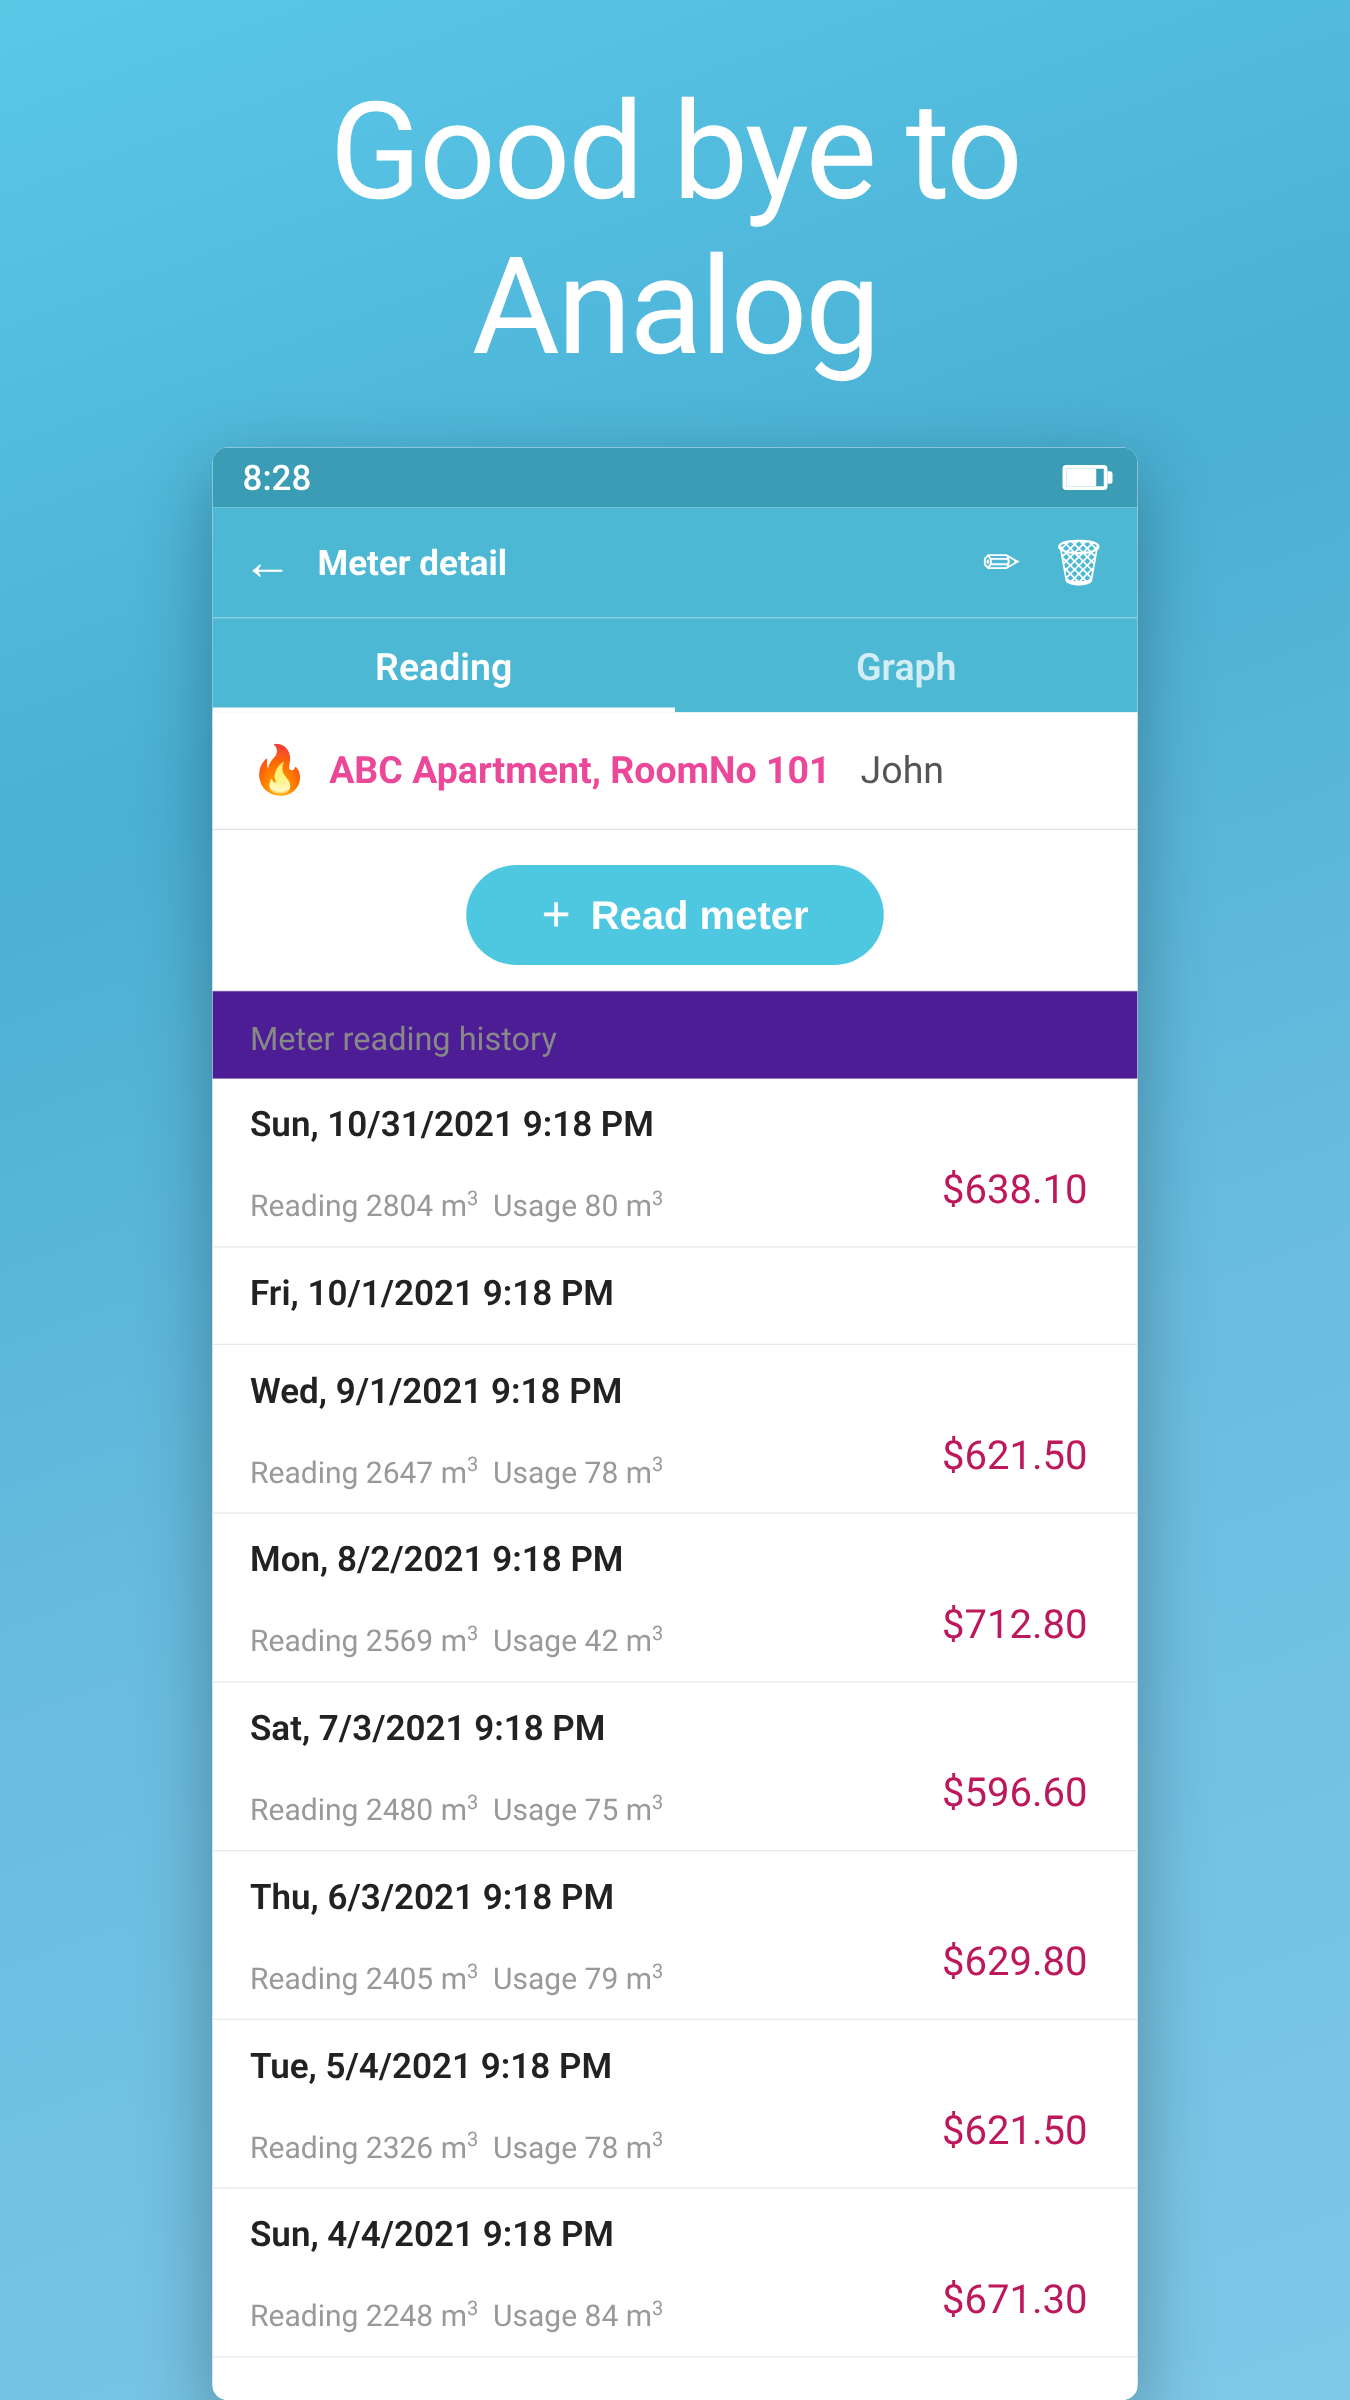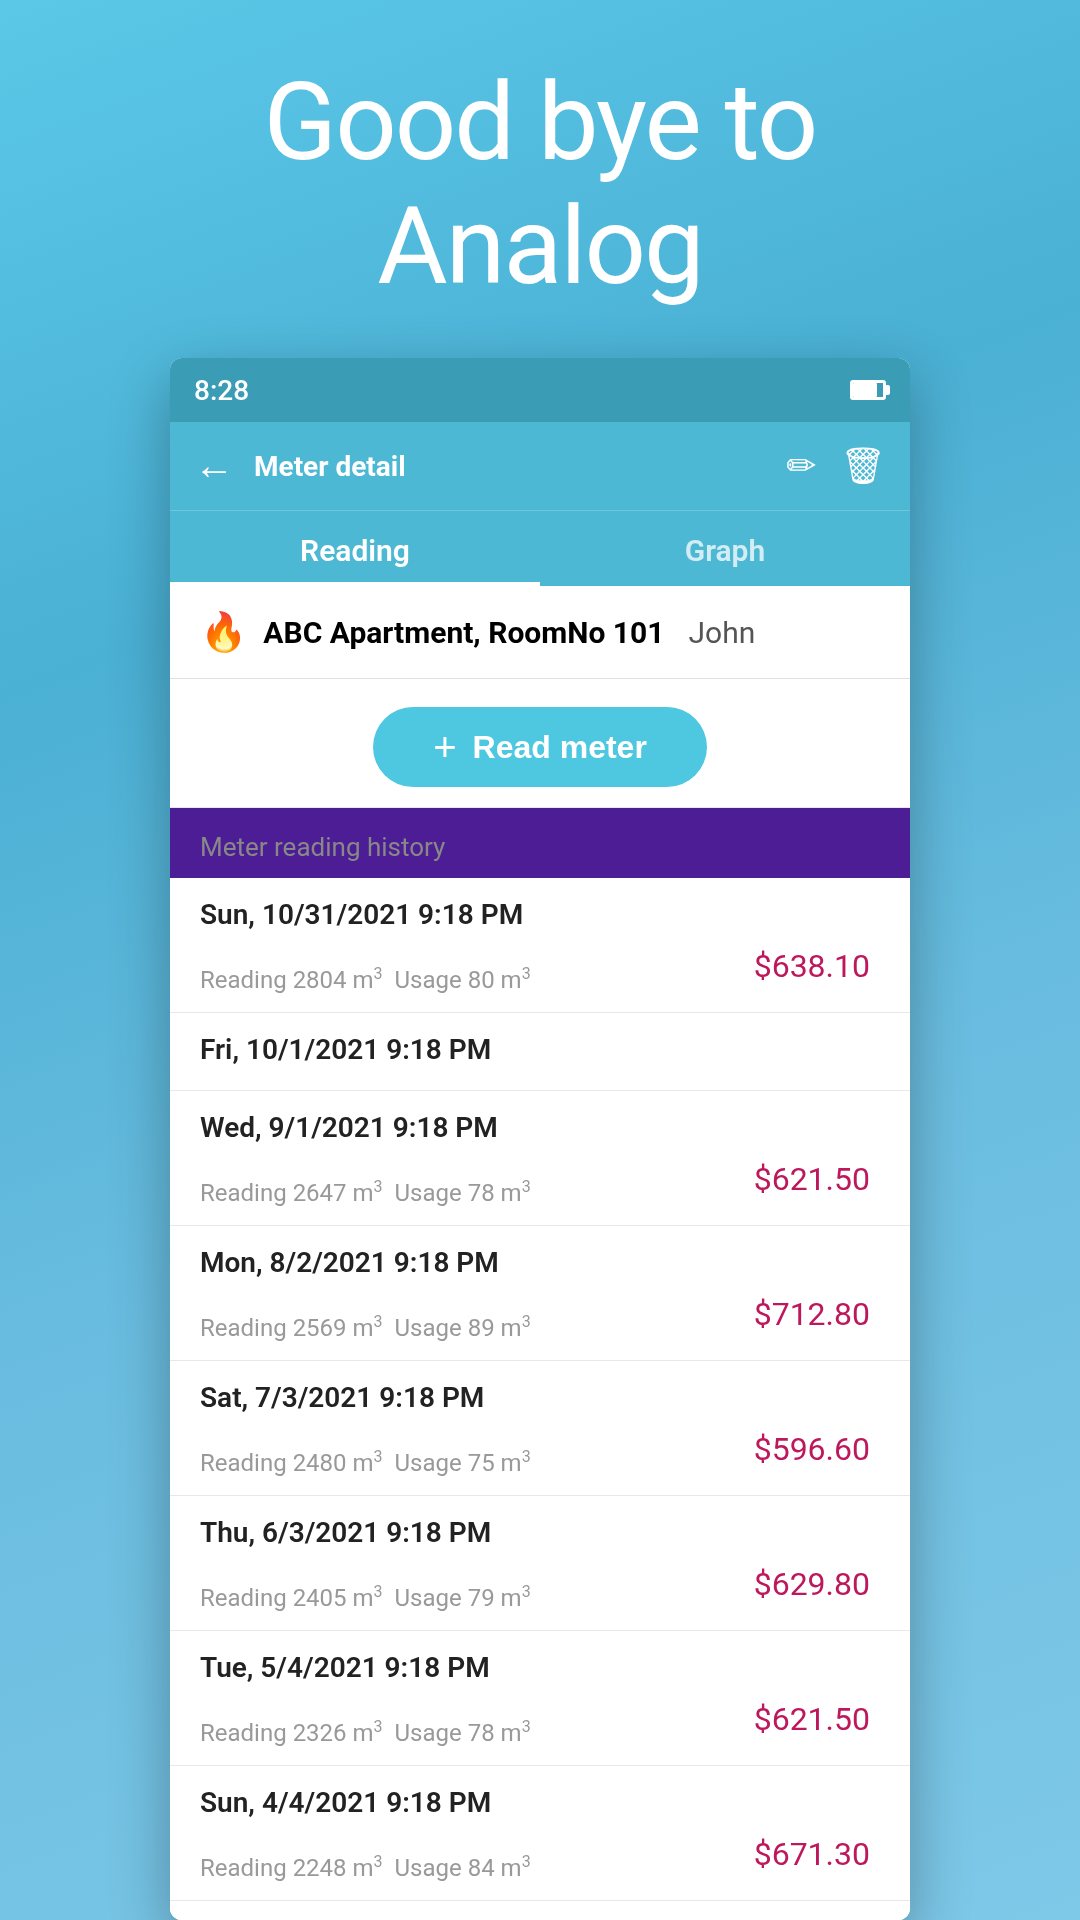--- a/index.html
+++ b/index.html
@@ -37,21 +37,21 @@
       flex-direction: column;
     }
 
     
     .status-bar {
       background: #3a9db5;
       display: flex;
       justify-content: space-between;
       align-items: center;
       padding: 24px 24px;
-      height: 64px;
+      height: 48px;
     }
 
     .status-bar-time {
       color: white;
       font-size: 28px;
       font-weight: 500;
     }
 
     .battery-icon {
       width: 36px;
@@ -166,21 +166,21 @@
       border-bottom: 1px solid #e0e0e0;
     }
 
     .fire-icon {
       font-size: 38px;
     }
 
     .meter-name {
       font-size: 30px;
       font-weight: 700;
-      color: #000000;
+      color: #ec4899;
     }
 
     .meter-user {
       font-size: 30px;
       color: #555;
       margin-left: 8px;
     }
 
     
     .read-meter-btn-wrap {
@@ -331,21 +331,21 @@
         <div class="reading-date">Wed, 9/1/2021 9:18 PM</div>
         <div class="reading-details">
           <span class="reading-value">Reading <span>2647</span> m<sup class="superscript">3</sup>&nbsp;&nbsp;Usage <span>78</span> m<sup class="superscript">3</sup></span>
           <span class="reading-price">$621.50</span>
         </div>
       </div>
 
       <div class="reading-item">
         <div class="reading-date">Mon, 8/2/2021 9:18 PM</div>
         <div class="reading-details">
-          <span class="reading-value">Reading <span>2569</span> m<sup class="superscript">3</sup>&nbsp;&nbsp;Usage <span>89</span> m<sup class="superscript">3</sup></span>
+          <span class="reading-value">Reading <span>2569</span> m<sup class="superscript">3</sup>&nbsp;&nbsp;Usage <span>42</span> m<sup class="superscript">3</sup></span>
           <span class="reading-price">$712.80</span>
         </div>
       </div>
 
       <div class="reading-item">
         <div class="reading-date">Sat, 7/3/2021 9:18 PM</div>
         <div class="reading-details">
           <span class="reading-value">Reading <span>2480</span> m<sup class="superscript">3</sup>&nbsp;&nbsp;Usage <span>75</span> m<sup class="superscript">3</sup></span>
           <span class="reading-price">$596.60</span>
         </div>

